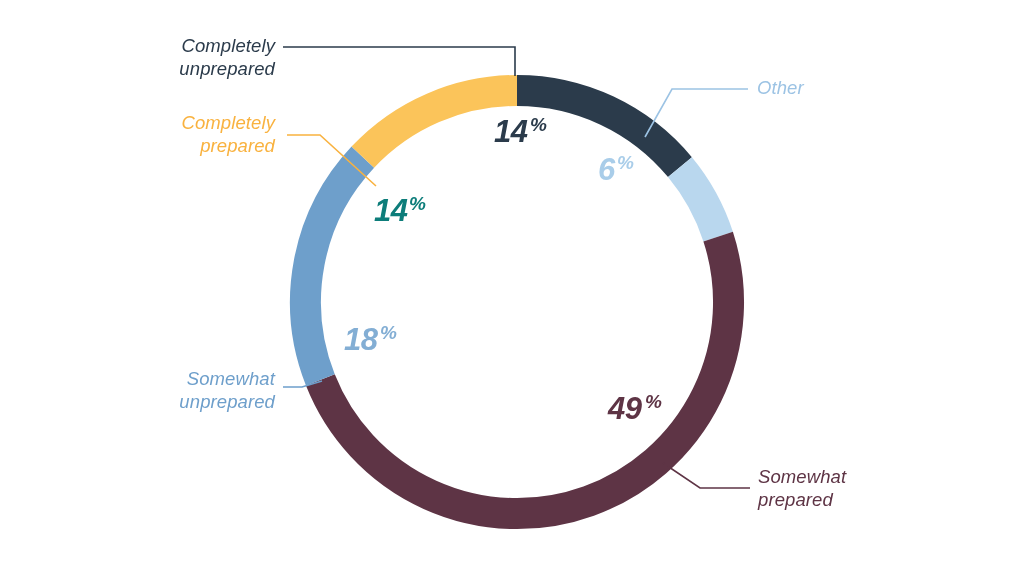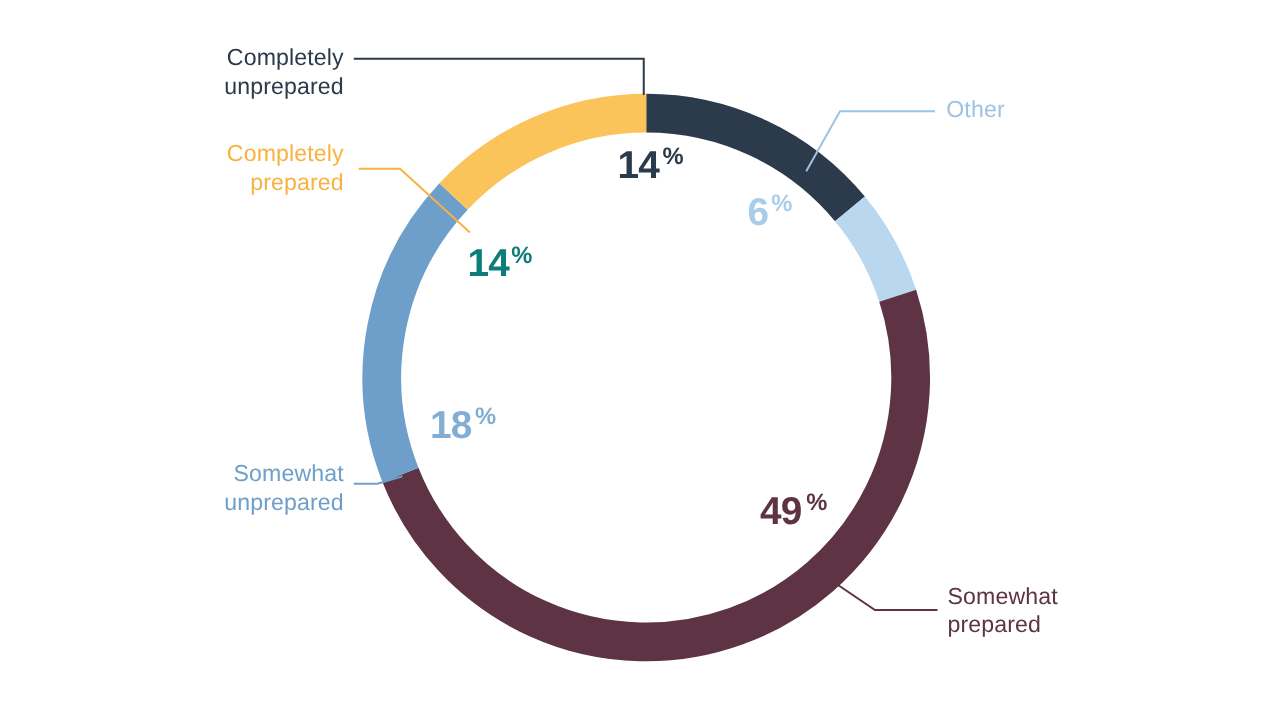--- a/index.html
+++ b/index.html
@@ -13,20 +13,21 @@
     height: 561px;
     overflow: hidden;
     font-family: "Liberation Sans", sans-serif;
     position: relative;
   }
   #chart-root {
     position: absolute;
     inset: 0;
     width: 912px;
     height: 561px;
+    font-style: italic;
   }
   svg#donut-svg {
     display: block;
     width: 1024px;
     height: 561px;
   }
   .seg-arc { stroke-linecap: butt; fill: none; }
   .leader { fill: none; stroke-width: 1.6; stroke-linejoin: miter; stroke-linecap: butt; }
   .callout-text {
     font-family: "Liberation Sans", sans-serif;

